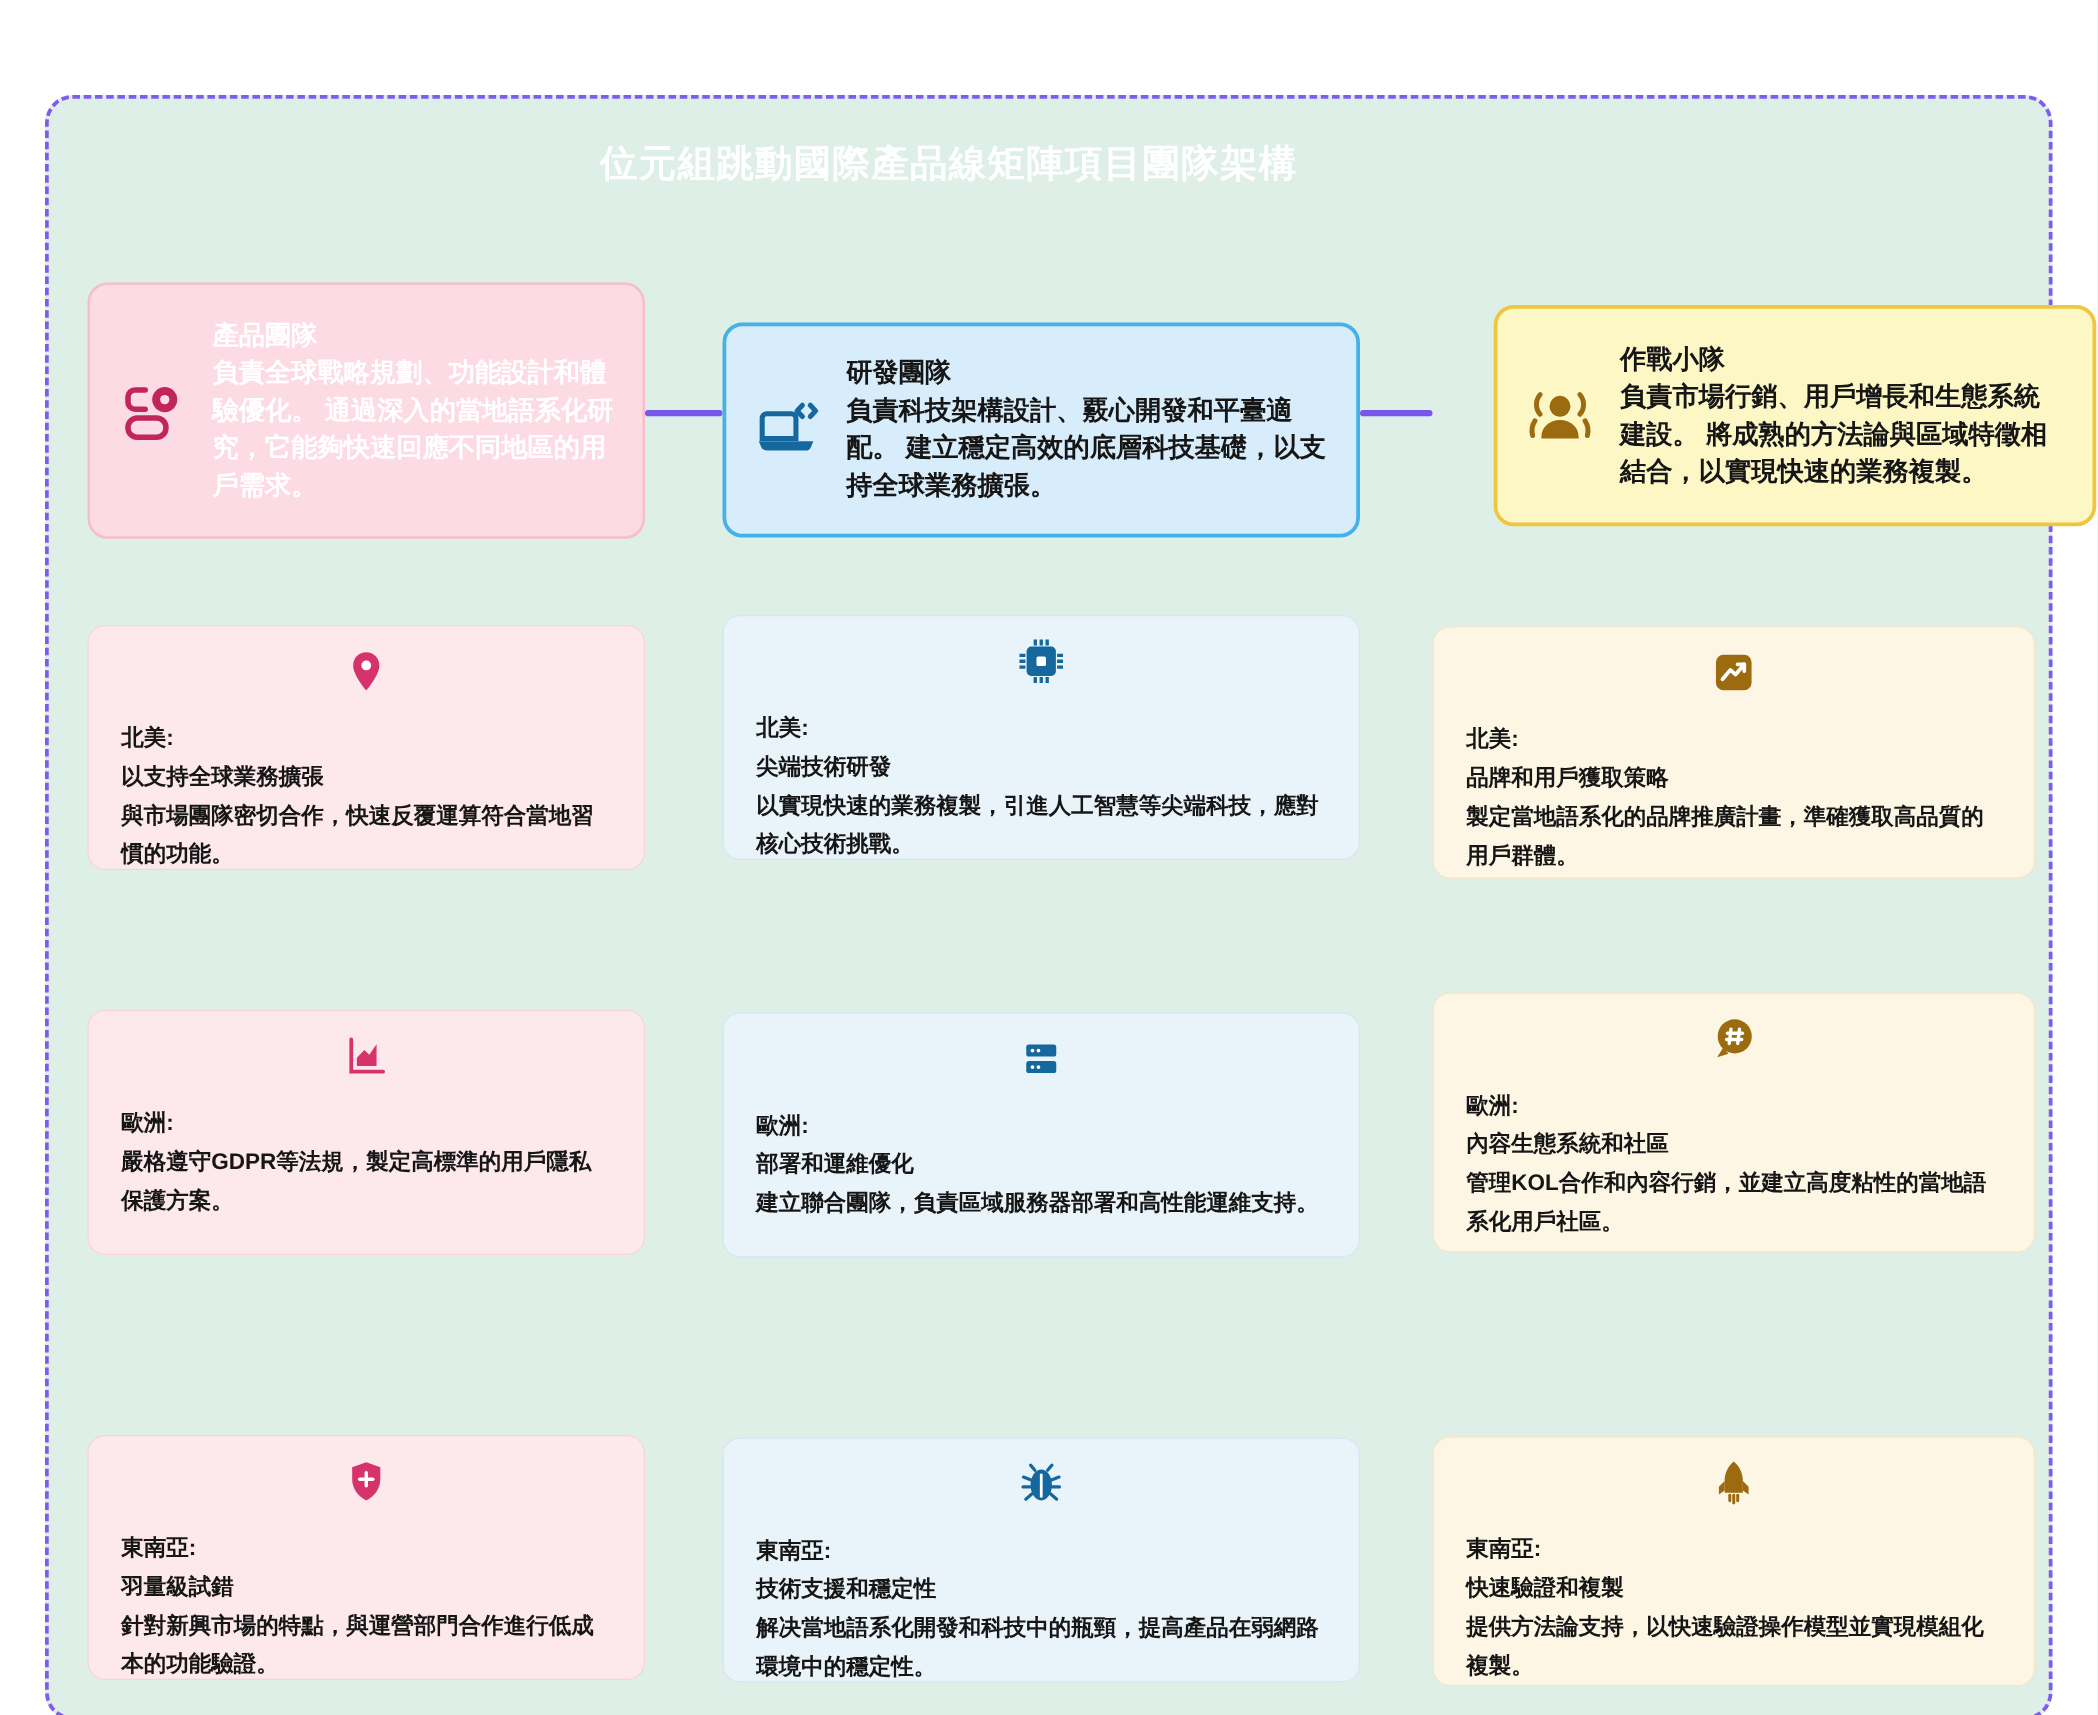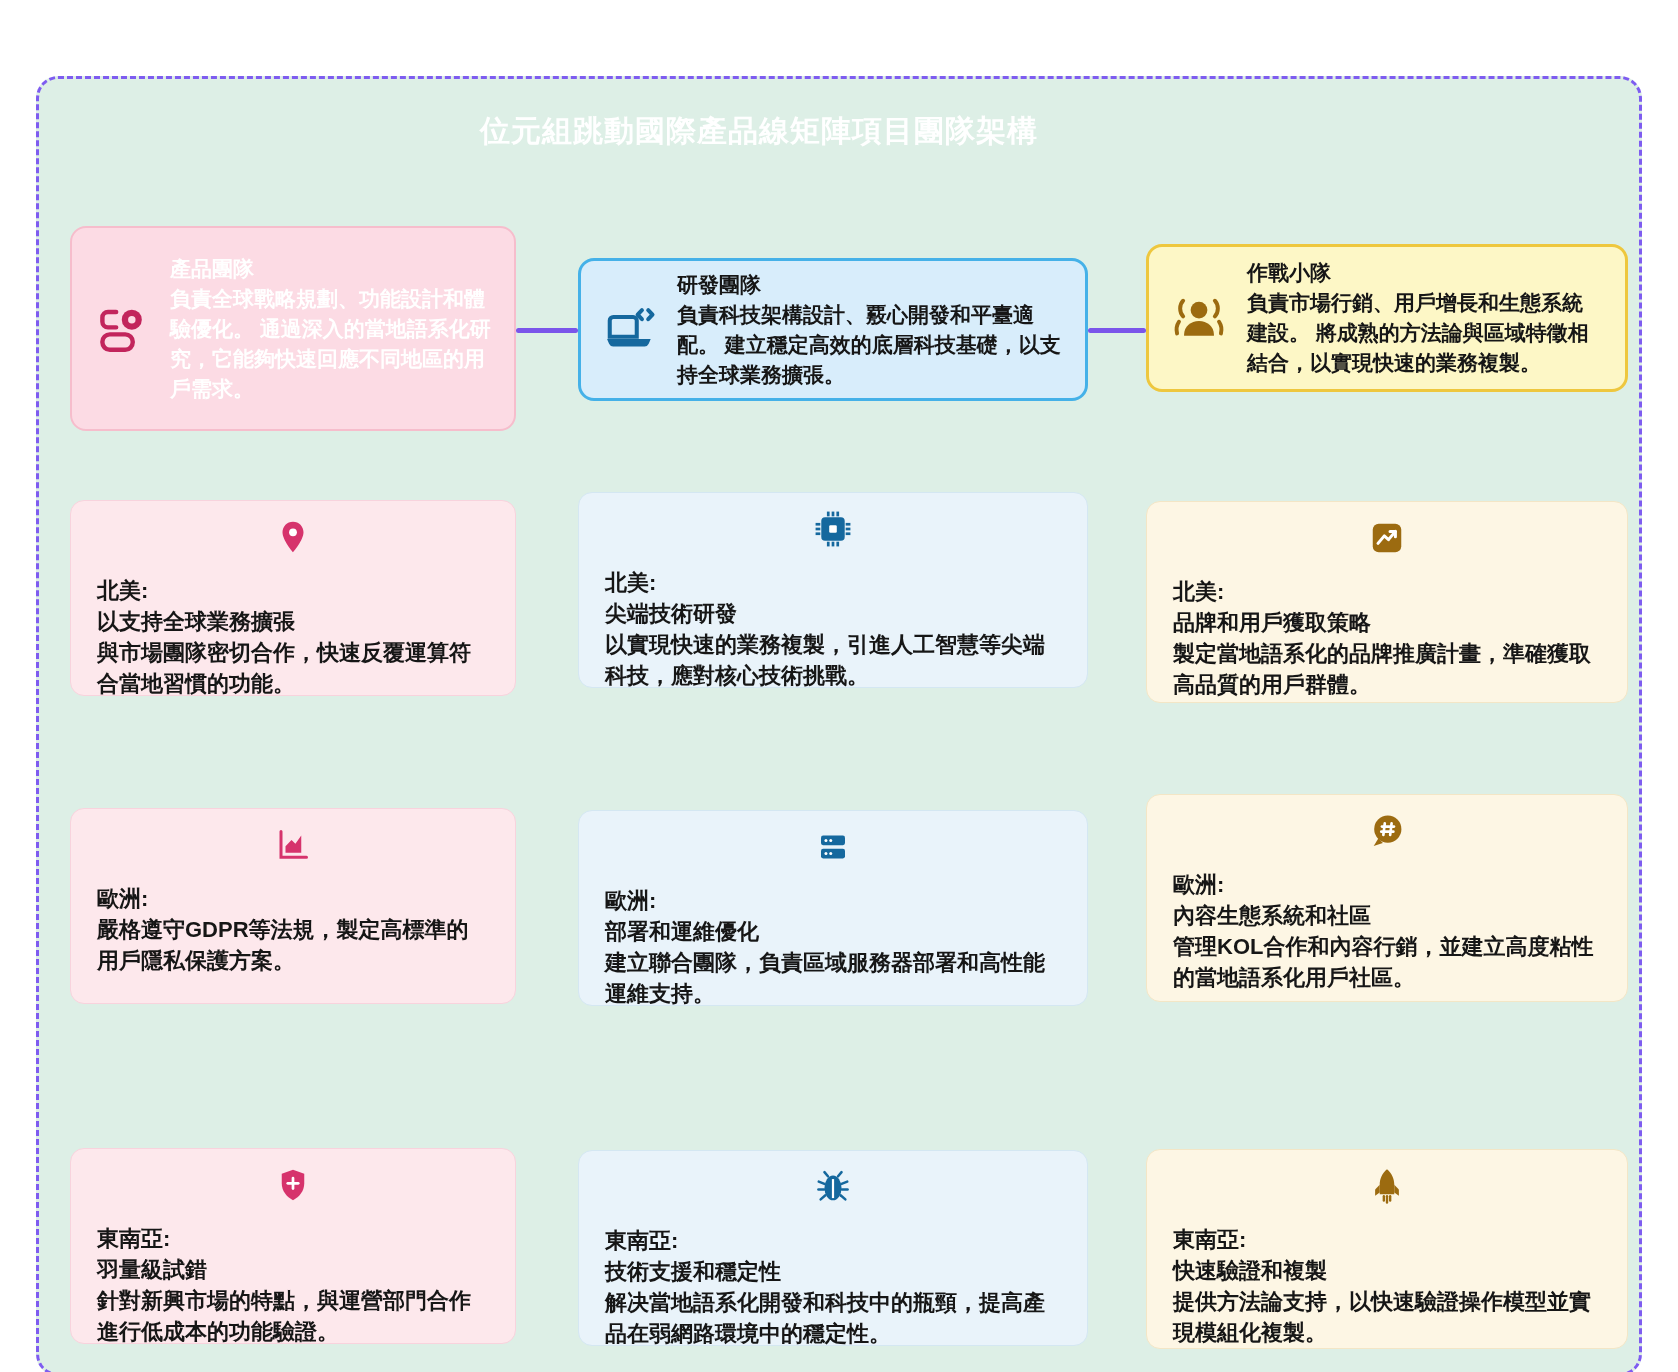--- a/index.html
+++ b/index.html
@@ -30,21 +30,21 @@
     border-radius:16px; font-weight:bold; font-size:21px; line-height:30px;
     padding:16px 22px;
   }
   .teambox.pink   { background:#fcdbe4; border:2px solid #f6bdcc; color:#ffffff; }
   .teambox.blue   { background:#d8edfb; border:3px solid #45b1e8; color:#161616; }
   .teambox.yellow { background:#fdf7c6; border:3px solid #eec73e; color:#161616; }
   .ticon { flex:0 0 auto; display:flex; align-items:center; }
   .ttext { flex:1 1 auto; }
   .card {
     position:absolute; border-radius:14px; padding:16px 26px;
-    font-weight:bold; font-size:22px; line-height:31px; color:#161616;
+    font-weight:bold; font-size:18px; line-height:31px; color:#161616;
   }
   .card.pink   { background:#fde8ec; border:1px solid #f8d3dd; }
   .card.blue   { background:#e9f3fa; border:1px solid #d4e7f2; }
   .card.yellow { background:#fdf6e4; border:1px solid #f3e6c6; }
   .cicon {
     display:flex; justify-content:center; align-items:center;
     height:40px; margin-bottom:18px;
   }
 </style>
 </head>
@@ -65,38 +65,38 @@
         <circle cx="16.2" cy="8" r="1.6" fill="#fcdbe4"></circle>
         <rect x="3.6" y="14.3" width="13" height="6.6" rx="3.2" fill="none" stroke="#c2255c" stroke-width="1.9"></rect>
       </svg>
     </span>
     <div class="ttext">
       <div>產品團隊</div>
       <div>負責全球戰略規劃、功能設計和體驗優化。 通過深入的當地語系化研究，它能夠快速回應不同地區的用戶需求。</div>
     </div>
   </section>
 
-  <section class="teambox blue" style="left:539px; top:179px; width:510px; height:143px;">
+  <section class="teambox blue" style="left:539px; top:179px; width:510px; height:172px;">
     <span class="ticon">
       <svg viewBox="0 0 24 24" width="54" height="54">
         <path d="M4.6 6.2h8.8a1.6 1.6 0 0 1 1.6 1.6v7.2H3V7.8a1.6 1.6 0 0 1 1.6-1.6z" fill="none" stroke="#15689e" stroke-width="1.8"></path>
         <path d="M1.8 16h19.4l-.9 2.1a2 2 0 0 1-1.8 1.2H4.5a2 2 0 0 1-1.8-1.2z" fill="#15689e"></path>
         <g stroke="#15689e" stroke-width="1.8" fill="none" stroke-linecap="round" stroke-linejoin="round">
           <polyline points="17.3,3.2 15.4,5.2 17.3,7.2"></polyline>
           <polyline points="20.1,3.2 22,5.2 20.1,7.2"></polyline>
         </g>
       </svg>
     </span>
     <div class="ttext">
       <div>研發團隊</div>
       <div>負責科技架構設計、覈心開發和平臺適配。 建立穩定高效的底層科技基礎，以支持全球業務擴張。</div>
     </div>
   </section>
 
-  <section class="teambox yellow" style="left:1107px; top:165px; width:482px; height:148px;">
+  <section class="teambox yellow" style="left:1156px; top:165px; width:482px; height:177px;">
     <span class="ticon">
       <svg viewBox="0 0 24 24" width="56" height="56">
         <circle cx="12" cy="8.6" r="3.6" fill="#9c6b10"></circle>
         <path d="M5.6 19.2c0-3.6 2.9-5.9 6.4-5.9s6.4 2.3 6.4 5.9v.4H5.6z" fill="#9c6b10"></path>
         <g stroke="#9c6b10" stroke-width="1.7" fill="none" stroke-linecap="round">
           <path d="M5.2 4.6c-1.7 1.8-1.7 4.9 0 6.7"></path>
           <path d="M18.8 4.6c1.7 1.8 1.7 4.9 0 6.7"></path>
           <path d="M3.4 13.6c-1 1.5-1.2 3.4-.8 5"></path>
           <path d="M20.6 13.6c1 1.5 1.2 3.4.8 5"></path>
         </g>

